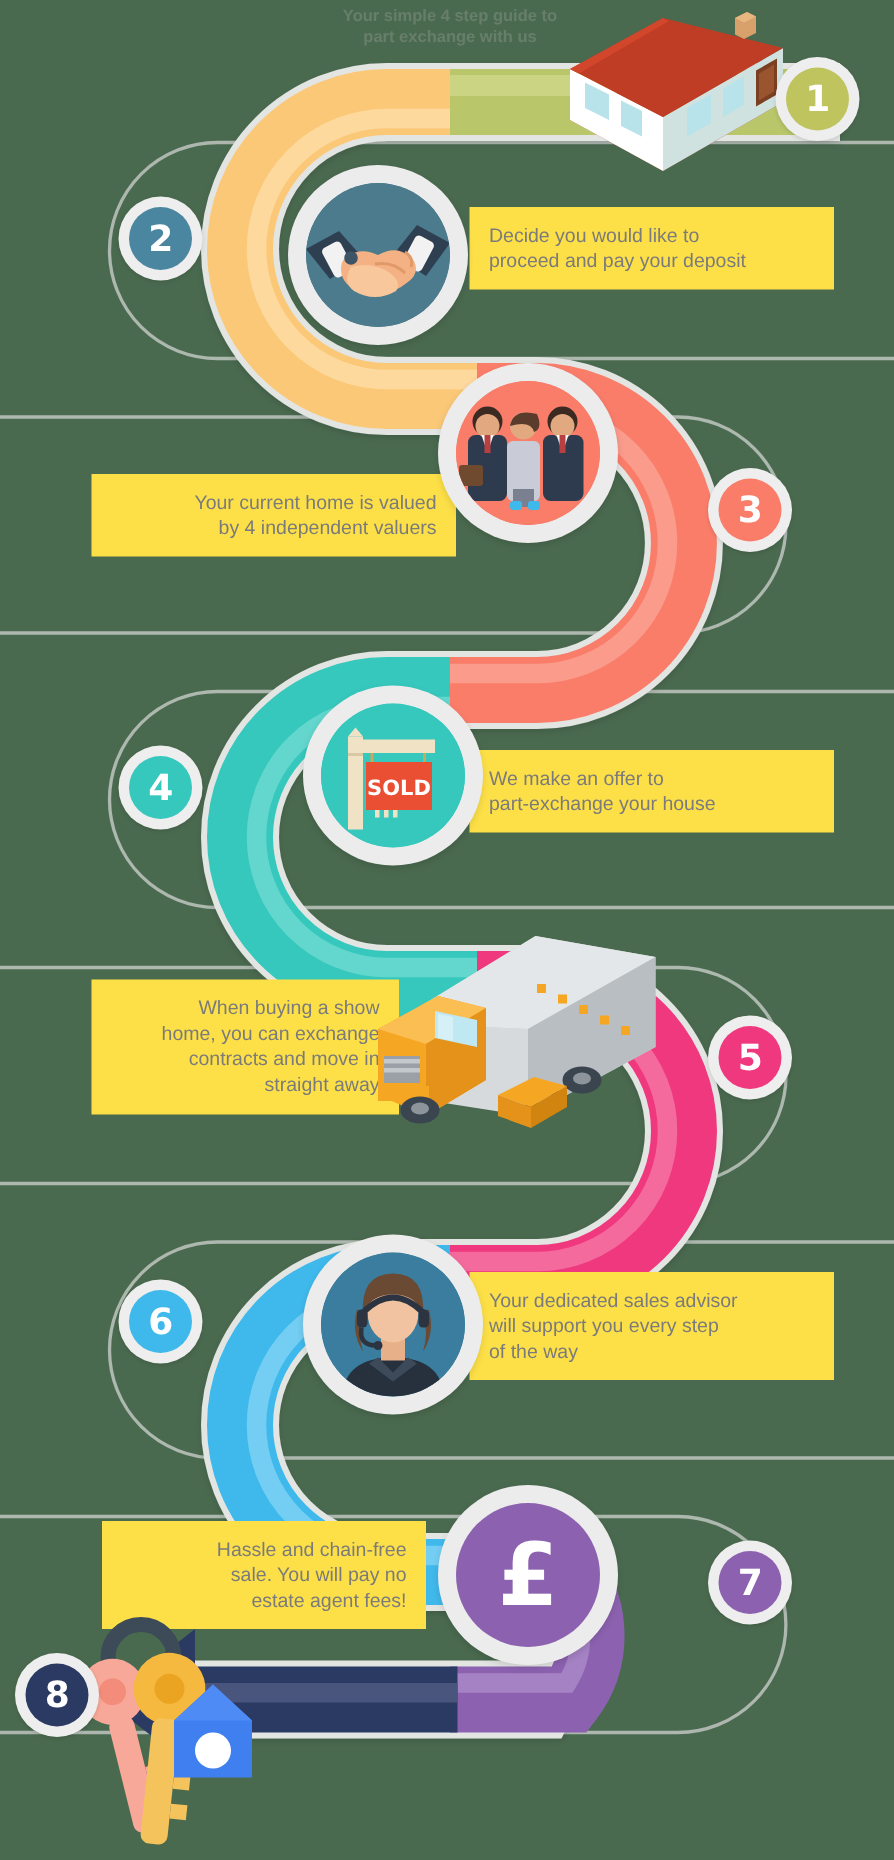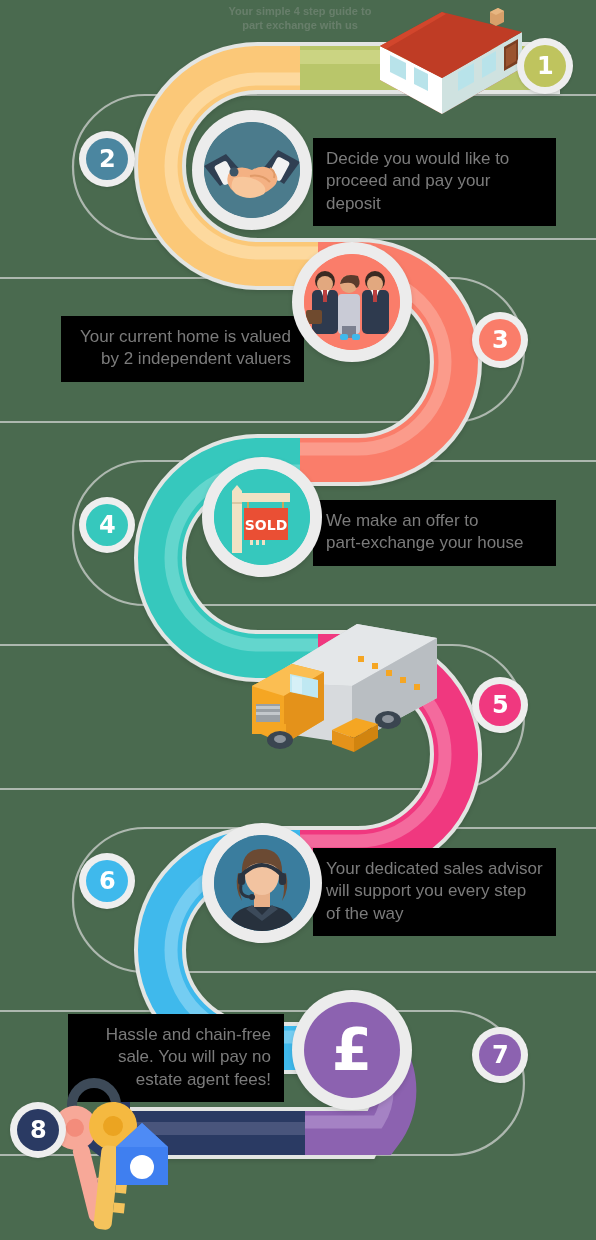--- a/index.html
+++ b/index.html
@@ -19,23 +19,23 @@
     background: #4a6a4f;
   }
   #pathsvg {
     position: absolute; left: 0; top: 0;
     width: 596px; height: 1240px;
   }
 
   
   .textbox {
     position: absolute;
-    background: #000000;
+    background: #fde047;
     color: #7b7b7b;
-    font-size: 17px;
+    font-size: 13px;
     line-height: 1.32;
     padding: 10px 13px 11px 13px;
     z-index: 30;
     white-space: pre-line;
   }
   .textbox.right { text-align: left; }
   .textbox.left  { text-align: right; }
 
   
   .badge {
@@ -255,21 +255,21 @@
         <rect x="69" y="36" width="4" height="12" fill="#b94040"></rect>
       </svg>
     </div>
   </div>
   <div class="badge" style="left:472px; top:312px;">
     <div class="inner" style="background:#fa7d6a;">
       <span class="num">3</span>
     </div>
   </div>
   <div class="textbox left" style="left:61px; top:316px; width:243px;">Your current home is valued
-by 2 independent valuers</div>
+by 4 independent valuers</div>
 
   <div class="medallion" style="left:202px; top:457px; width:120px; height:120px;">
     <div class="disc" style="width:96px;height:96px;background:#36c8bd;">
       <svg width="96" height="96" viewBox="0 0 96 96">
         <circle cx="48" cy="48" r="48" fill="#36c8bd"></circle>
         <rect x="18" y="22" width="10" height="62" fill="#f0e2c4"></rect>
         <rect x="18" y="30" width="10" height="5" fill="#d9c8a4"></rect>
         <polygon points="18,22 23,16 28,22" fill="#f0e2c4"></polygon>
         <rect x="18" y="24" width="58" height="9" fill="#f0e2c4"></rect>
         <rect x="33" y="33" width="2" height="8" fill="#c8a85a"></rect>
@@ -329,20 +329,24 @@
       <polygon points="100,118 124,106 146,112 122,126" fill="#f5a623"></polygon>
       <polygon points="100,118 122,126 122,140 100,132" fill="#e4921a"></polygon>
       <polygon points="122,126 146,112 146,126 122,140" fill="#d1840f"></polygon>
     </svg>
   </div>
   <div class="badge" style="left:472px; top:677px;">
     <div class="inner" style="background:#f0387f;">
       <span class="num">5</span>
     </div>
   </div>
+  <div class="textbox left" style="left:61px; top:653px; width:205px;">When buying a show
+home, you can exchange
+contracts and move in
+straight away</div>
 
   <div class="medallion" style="left:202px; top:823px; width:120px; height:120px;">
     <div class="disc" style="width:96px;height:96px;background:#3a7d9e;">
       <svg width="96" height="96" viewBox="0 0 96 96">
         <circle cx="48" cy="48" r="48" fill="#3a7d9e"></circle>
 
         <path d="M14 96 q2 -26 34 -26 q32 0 34 26 z" fill="#27313d"></path>
 
         <rect x="40" y="54" width="16" height="18" fill="#e8b089"></rect>
 

